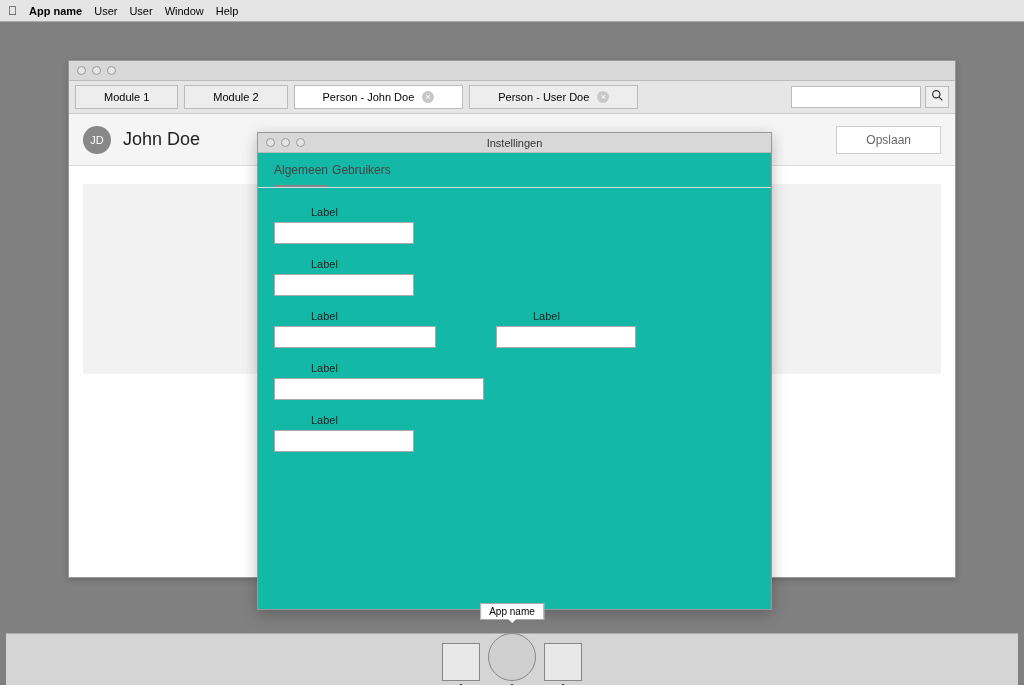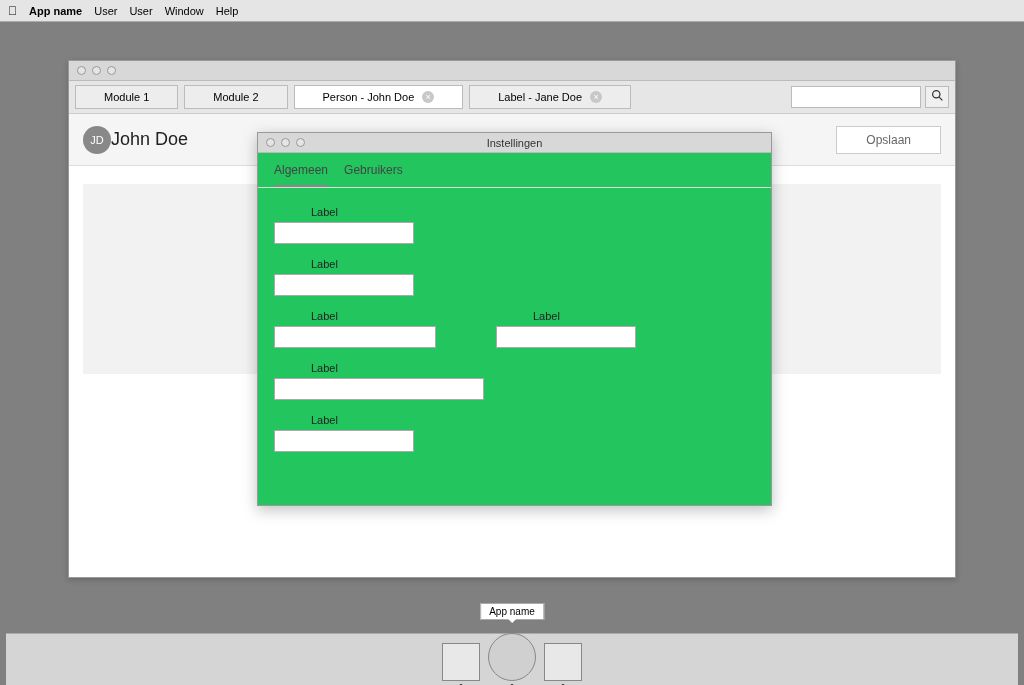--- a/index.html
+++ b/index.html
@@ -110,20 +110,21 @@
     }
 
     
     .pagehead {
       background: #f5f5f5;
       border-bottom: 1px solid #ddd;
       height: 52px;
       display: flex;
       align-items: center;
       padding: 0 14px;
+      gap: 12px;
     }
     .avatar {
       width: 28px; height: 28px;
       border-radius: 50%;
       background: #888;
       color: #fff;
       font-size: 11px;
       display: flex;
       align-items: center;
       justify-content: center;
@@ -151,40 +152,40 @@
       height: 190px;
       width: 100%;
     }
 
     
     .dialog {
       position: absolute;
       left: 257px;
       top: 132px;
       width: 515px;
-      height: 374px;
-      background: #22c55e;
+      height: 478px;
+      background: #14b8a6;
       border: 1px solid #999;
       box-shadow: 0 4px 14px rgba(0,0,0,0.25);
     }
     .dialog .titlebar {
       justify-content: flex-start;
       position: relative;
     }
     .dialog-title {
       position: absolute;
       left: 0; right: 0;
       text-align: center;
       font-size: 11px;
       color: #333;
       pointer-events: none;
     }
     .dialog-tabs {
       display: flex;
-      gap: 16px;
+      gap: 4px;
       padding: 10px 16px 0;
       font-size: 12px;
       border-bottom: 1px solid #ddd;
     }
     .dialog-tab {
       padding-bottom: 8px;
       color: #444;
       cursor: default;
     }
     .dialog-tab.active {
@@ -300,21 +301,21 @@
       <span>Module 1</span>
     </div>
     <div class="tab">
       <span>Module 2</span>
     </div>
     <div class="tab active">
       <span>Person - John Doe</span>
       <span class="close">×</span>
     </div>
     <div class="tab">
-      <span>Label - Jane Doe</span>
+      <span>Person - User Doe</span>
       <span class="close">×</span>
     </div>
     <div class="searchwrap">
       <input class="searchbox" type="text" placeholder="" style="">
       <div class="searchbtn">
         <span>
           <svg width="13" height="13" viewBox="0 0 16 16">
               <circle cx="6.5" cy="6.5" r="4.5" fill="none" stroke="#333" stroke-width="1.5"></circle>
               <line x1="10" y1="10" x2="14" y2="14" stroke="#333" stroke-width="1.5"></line>
             </svg>

